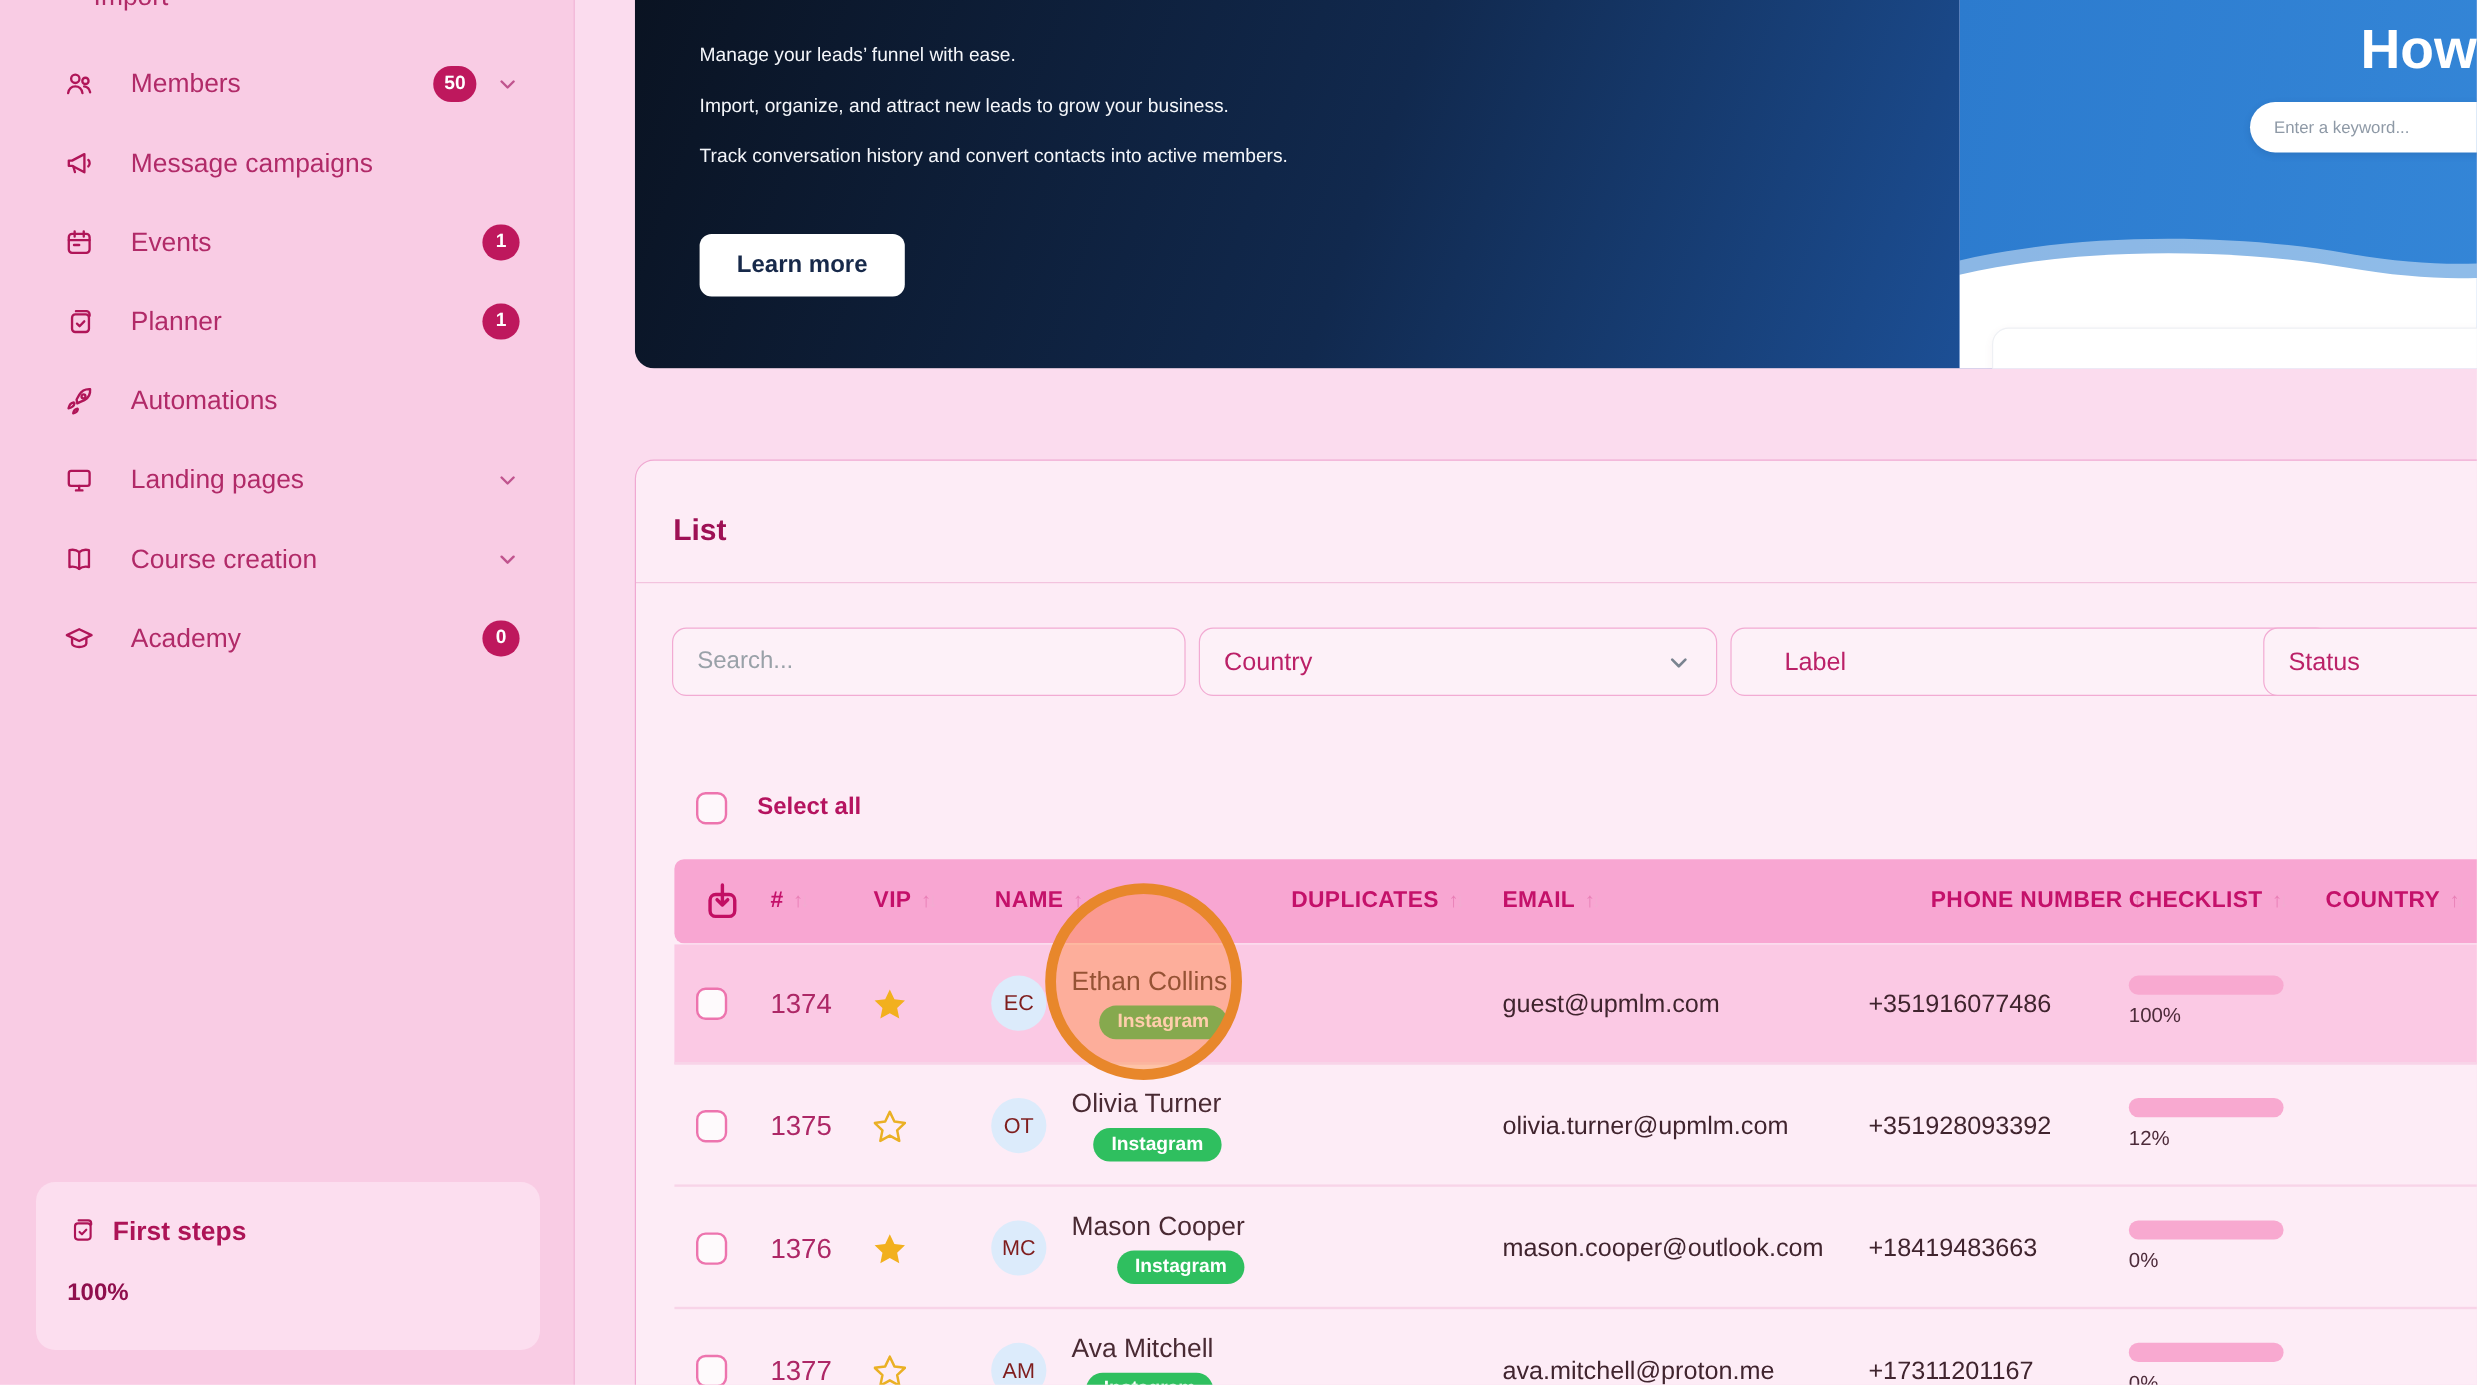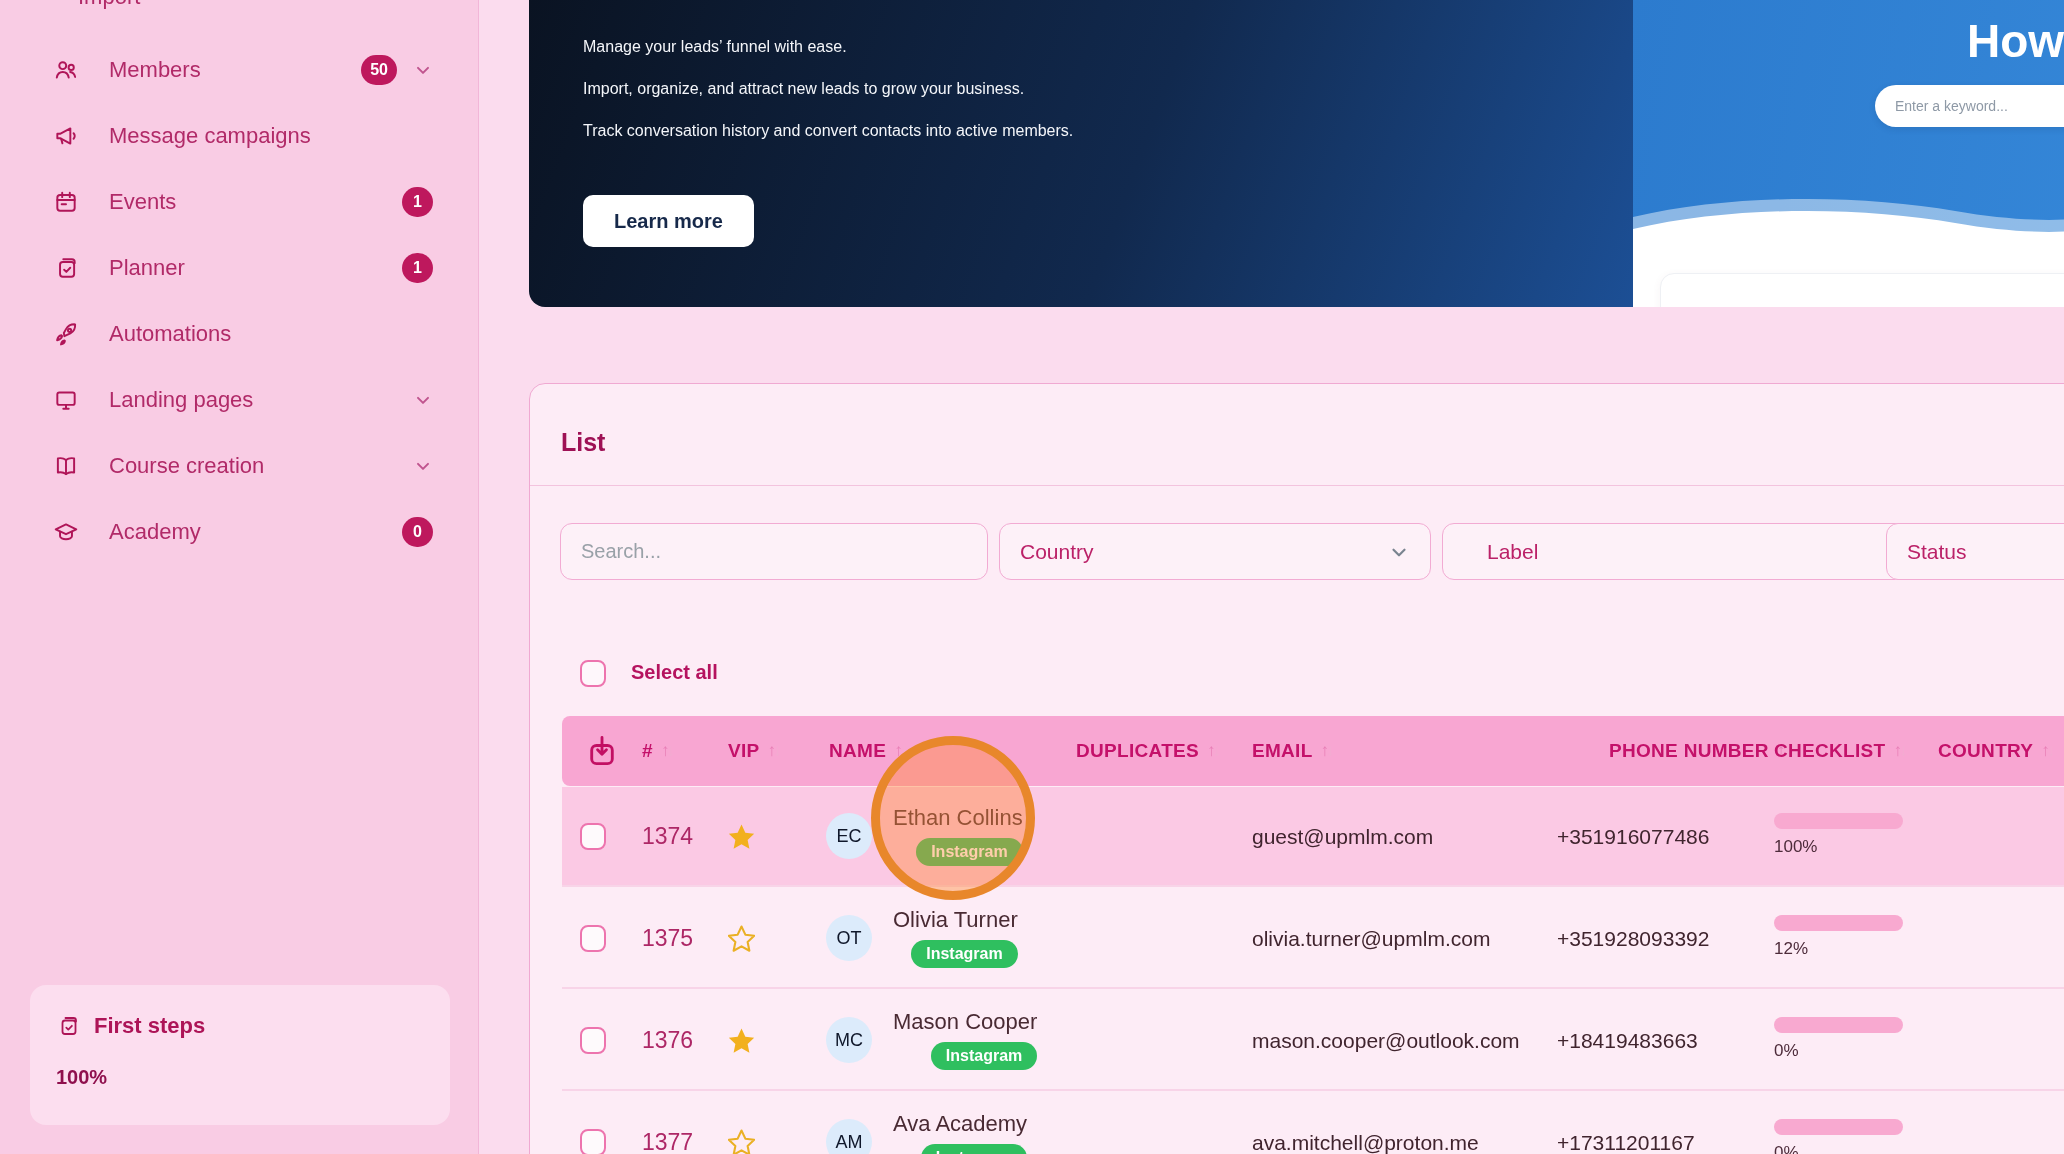--- a/index.html
+++ b/index.html
@@ -17,21 +17,21 @@
   .nav-item .lbl { margin-left:30px; font-size:22px; color:#b12a68; }
   .nav-trail { margin-left:auto; display:flex; align-items:center; gap:16px; }
   .badge { background:#be185d; color:#fff; font-size:16px; font-weight:bold;
            min-width:31px; height:30px; padding:0 9px; border-radius:15px;
            display:flex; align-items:center; justify-content:center; }
   .chev { color:#c0548e; }
   .chev-gray { color:#7a8490; }
 
   .first-steps { position:absolute; left:30px; top:985px; width:420px; height:140px;
                  background:#fcdeef; border-radius:16px; padding:28px 26px; }
-  .fs-title-row { display:flex; align-items:center; gap:14px; color:#ad1457; }
+  .fs-title-row { display:flex; gap:14px; color:#ad1457; }
   .fs-title { font-size:22px; font-weight:bold; color:#ad1457; }
   .fs-progress-row { display:flex; align-items:center; gap:22px; margin-top:27px; }
   .fs-pct { font-size:20px; font-weight:bold; color:#8f0f4d; }
   .fs-track { flex:1; height:7px; border-radius:4px; background:transparent; }
   .fs-fill { height:7px; border-radius:4px; background:#7c0f44; }
 
   
   .banner { position:absolute; left:529px; top:0; width:1600px; height:307px;
             border-radius:0 0 16px 16px; overflow:hidden; display:flex; }
   .banner-left { position:relative; width:1104px; height:100%;
@@ -92,21 +92,21 @@
 
   .trow { position:absolute; left:32px; right:0; height:100px; border-bottom:2px solid #f8d4e8; cursor:pointer; }
   .trow.hl { background:#fbc9e4; }
   .rcheck { position:absolute; left:18px; top:36px; width:26px; height:27px;
             background:#fefafc; border:2px solid #ed74ae; border-radius:8px; cursor:pointer; }
   .rnum { position:absolute; left:80px; top:36px; font-size:23px; color:#ad2766; }
   .rstar { position:absolute; left:166px; top:36px; cursor:pointer; }
   .rstar .vip-on { fill:#f2b01e; stroke:none; }
   .rstar .vip-off { fill:none; stroke:#eab024; stroke-width:2; stroke-linejoin:round; }
   .ravatar { position:absolute; left:264px; top:26px; width:46px; height:46px; border-radius:50%;
-             background:#dcebfb; color:#0f172a; font-size:18px; display:flex;
+             background:#dcebfb; color:#7f1d1d; font-size:18px; display:flex;
              align-items:center; justify-content:center; }
   .rnameblk { position:absolute; left:331px; top:18px; display:flex; flex-direction:column;
               align-items:flex-end; gap:7px; }
   .rname { font-size:22px; color:#492a33; cursor:pointer; white-space:nowrap; }
   .rchan { background:#2fbf5f; color:#fff; font-size:16px; font-weight:bold;
            padding:5px 15px; border-radius:15px; }
   .rdup { position:absolute; left:514px; top:38px; font-size:21px; color:#40242e; }
   .remail { position:absolute; left:690px; top:38px; font-size:21px; color:#40242e; white-space:nowrap; }
   .rphone { position:absolute; left:995px; top:38px; font-size:21px; color:#40242e; white-space:nowrap; }
   .rtrack { position:absolute; left:1212px; top:26px; width:129px; height:16px;
@@ -420,21 +420,21 @@
       <div class="trow" style="top: 709px;">
     <span class="rcheck"></span>
     <span class="rnum">1377</span>
     <span class="rstar">
       <svg width="27" height="27" viewBox="0 0 26 26" class="vip-off">
             <polygon points="13,1.5 16.7,9.3 25.2,10.4 18.9,16.3 20.6,24.8 13,20.5 5.4,24.8 7.1,16.3 0.8,10.4 9.3,9.3"></polygon>
           </svg>
     </span>
     <span class="ravatar">AM</span>
     <span class="rnameblk">
-      <span class="rname">Ava Academy</span>
+      <span class="rname">Ava Mitchell</span>
       <span class="rchan">Instagram</span>
     </span>
     <span class="rdup"></span>
     <span class="remail">ava.mitchell@proton.me</span>
     <span class="rphone">+17311201167</span>
     <span class="rtrack"><span class="rfill" style="width: 0%;"></span></span>
     <span class="rpct">0%</span>
     <span class="rcountry"></span>
   </div>
     </div>

